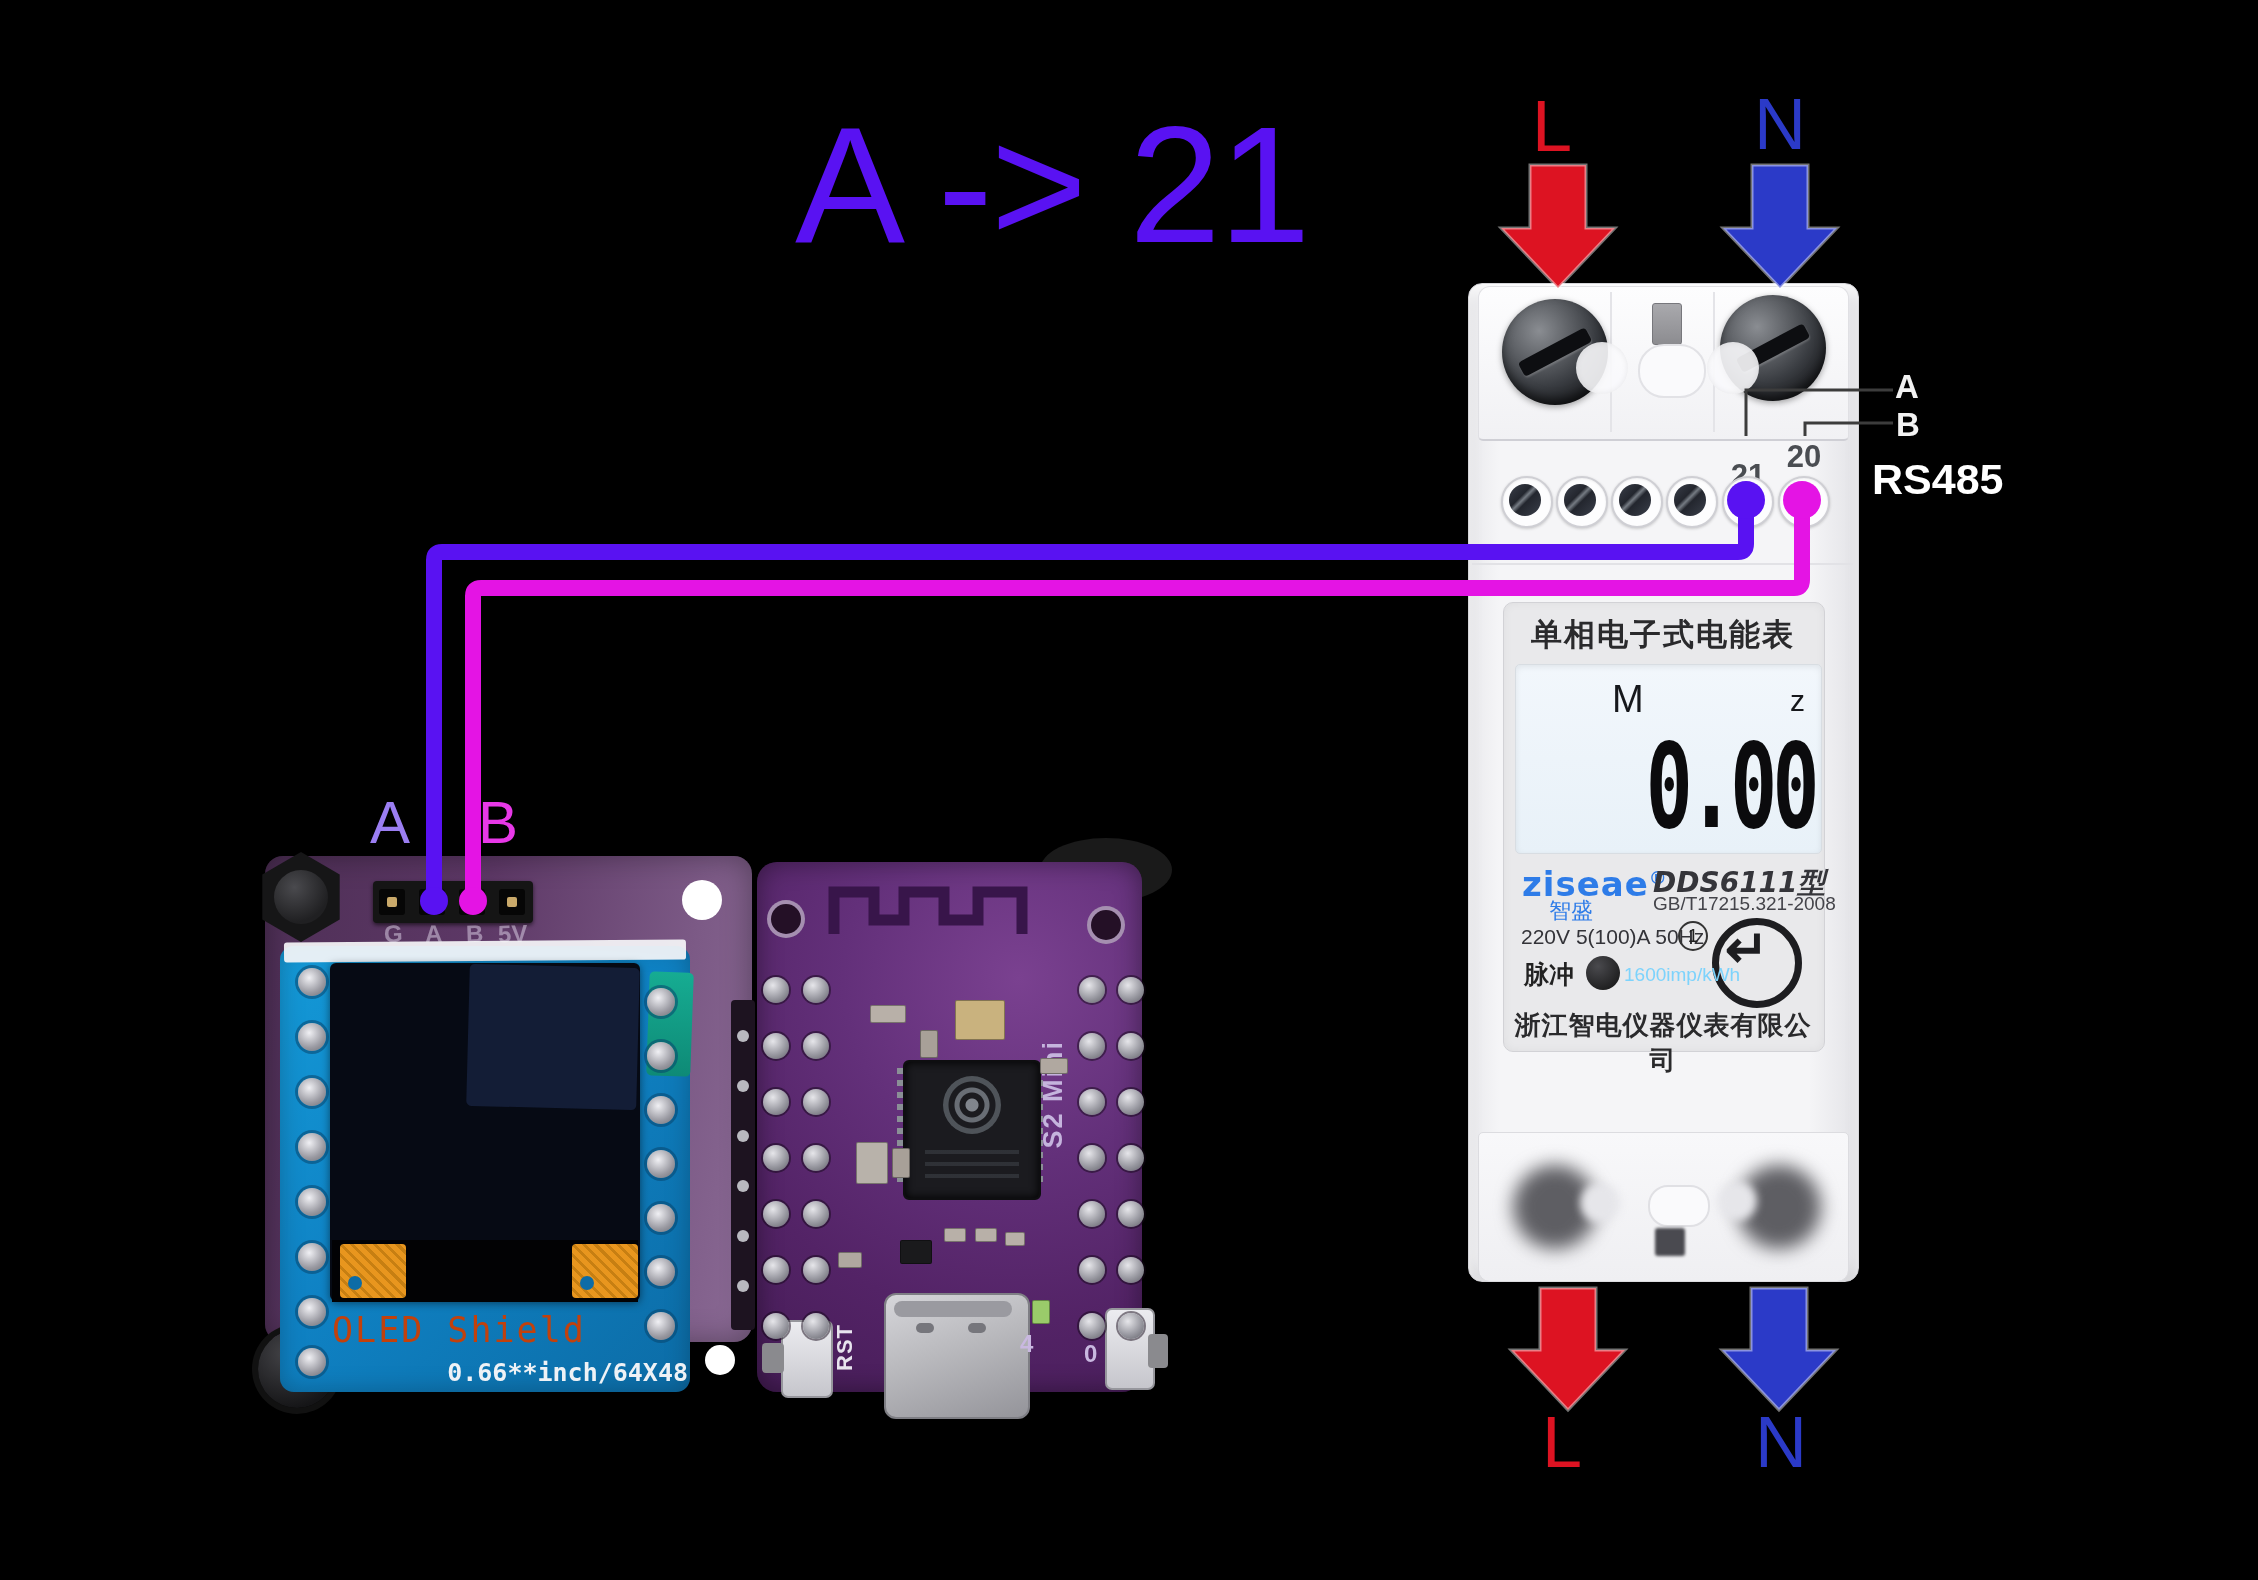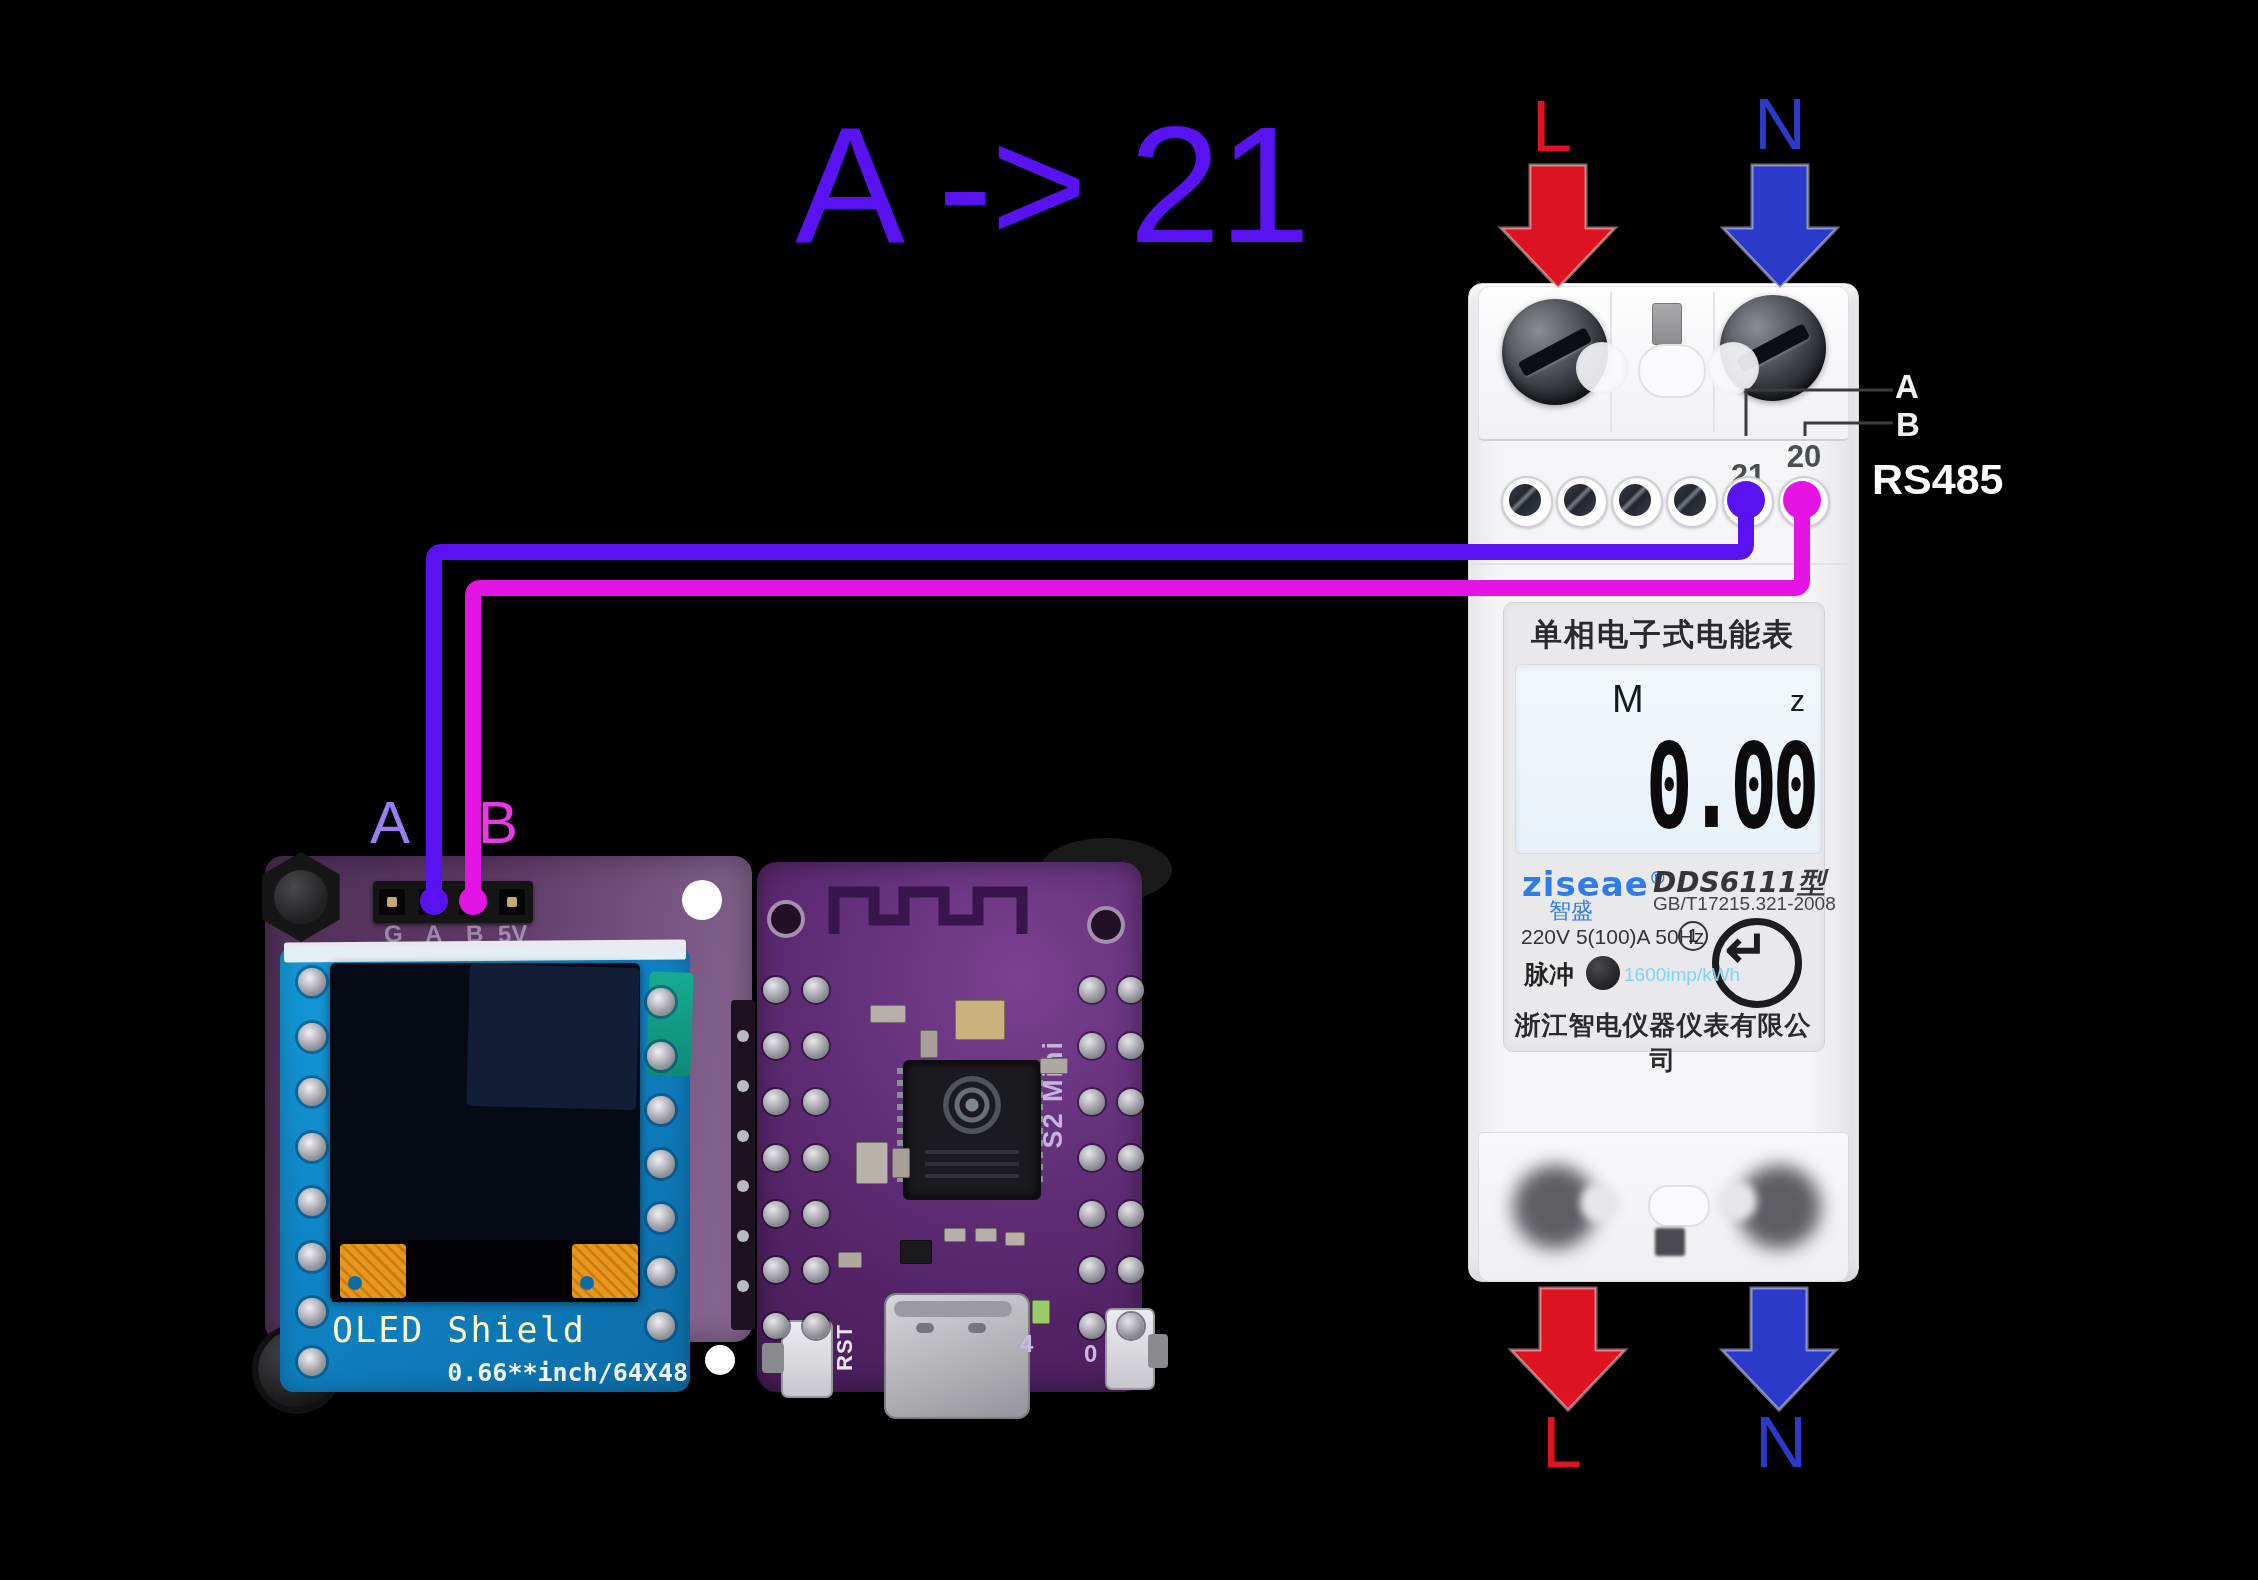--- a/index.html
+++ b/index.html
@@ -76,21 +76,21 @@
   .silk{position:absolute;top:920px;font-size:24px;color:rgba(225,215,235,.5);font-weight:600;transform:rotate(-2deg);}
   .edge-pins{position:absolute;left:731px;top:1000px;width:24px;height:330px;background:#1d1320;border-radius:4px;}
   .oled-pcb{position:absolute;left:280px;top:946px;width:410px;height:446px;border-radius:14px;background:linear-gradient(135deg,#149ad8 0%,#0f82c4 45%,#0c6ca6 100%);box-shadow:inset 0 0 24px rgba(0,0,0,.25);}
   .tape{position:absolute;left:284px;top:941px;width:402px;height:20px;background:rgba(246,246,249,.92);border-radius:3px;transform:rotate(-.4deg);}
   .oled-screen{position:absolute;left:330px;top:963px;width:310px;height:338px;background:#060a14;border-radius:6px;box-shadow:0 2px 8px rgba(0,0,0,.5);}
   .oled-glare{position:absolute;left:468px;top:966px;width:170px;height:142px;background:#151f3a;border-radius:5px;transform:rotate(1.5deg);opacity:.9;}
   .flex-strip{position:absolute;left:332px;top:1240px;width:306px;height:62px;background:#020204;}
   .gold-pad{position:absolute;top:1244px;width:66px;height:54px;background:repeating-linear-gradient(45deg,#e8961e 0,#e8961e 5px,#c77f12 5px,#c77f12 8px);border-radius:4px;}
   .gold-pad i{position:absolute;left:8px;bottom:8px;width:14px;height:14px;border-radius:50%;background:#0d6ca6;display:block;}
   .green-cap{position:absolute;left:648px;top:972px;width:44px;height:104px;background:linear-gradient(#16ac92,#0e8a76);border-radius:5px;transform:rotate(2deg);}
-  .oled-title{position:absolute;left:332px;top:1310px;font-family:"DejaVu Sans Mono",monospace;font-size:35px;color:#fef9c3;letter-spacing:2px;}
+  .oled-title{position:absolute;left:332px;top:1310px;font-family:"DejaVu Sans Mono",monospace;font-size:35px;color:#c2410c;letter-spacing:2px;}
   .oled-spec{position:absolute;left:402px;top:1358px;width:286px;text-align:right;font-family:"DejaVu Sans Mono",monospace;font-weight:bold;font-size:25px;color:#eef2f6;}
   .oled-hole{position:absolute;width:28px;height:28px;border-radius:50%;background:radial-gradient(circle at 40% 35%,#f0f0f4,#9a9aa2 60%,#6c6c74);box-shadow:0 0 0 3px rgba(8,70,110,.55);}
 
   
   .blob{position:absolute;left:1040px;top:838px;width:132px;height:64px;background:#1a1a1a;border-radius:50%;}
   .s2-pcb{position:absolute;left:757px;top:862px;width:385px;height:530px;border-radius:20px;background:radial-gradient(120% 90% at 68% 22%,#7a4190 0%,#63307a 38%,#532366 72%,#471d58 100%);box-shadow:inset 0 0 26px rgba(0,0,0,.4);}
   .mount-hole{position:absolute;width:30px;height:30px;border-radius:50%;background:#241026;box-shadow:0 0 0 4px #a58fb0;}
   .esp-chip{position:absolute;left:903px;top:1060px;width:134px;height:136px;background:#1b1b1f;border:2px solid #0e0e10;border-radius:6px;box-shadow:inset 0 0 10px #000;}
   .esp-chip::before{content:"";position:absolute;left:38px;top:14px;width:58px;height:58px;border-radius:50%;background:radial-gradient(circle at 50% 50%,#9aa0a8 0 6px,#1b1b1f 7px 12px,#7c828a 13px 17px,#1b1b1f 18px 23px,#5c6268 24px 29px,#1b1b1f 30px);opacity:.8;}
   .esp-chip::after{content:"";position:absolute;left:20px;bottom:18px;width:94px;height:30px;background:repeating-linear-gradient(#3c4046 0 4px,transparent 4px 12px);opacity:.6;}

